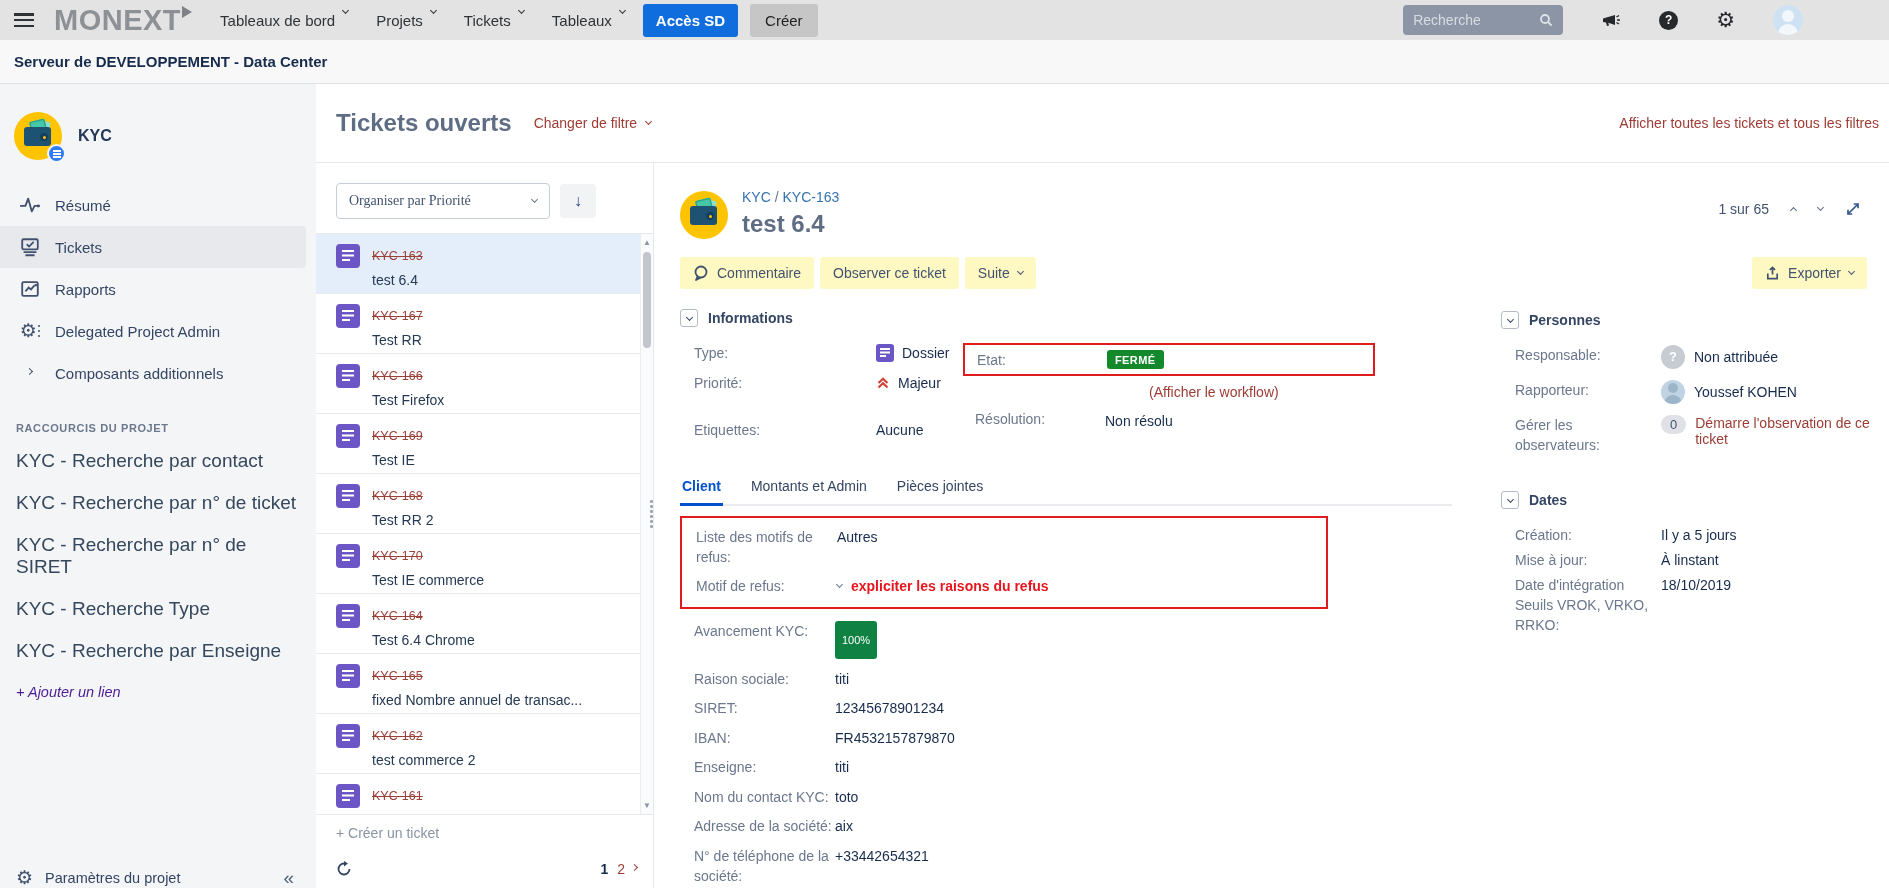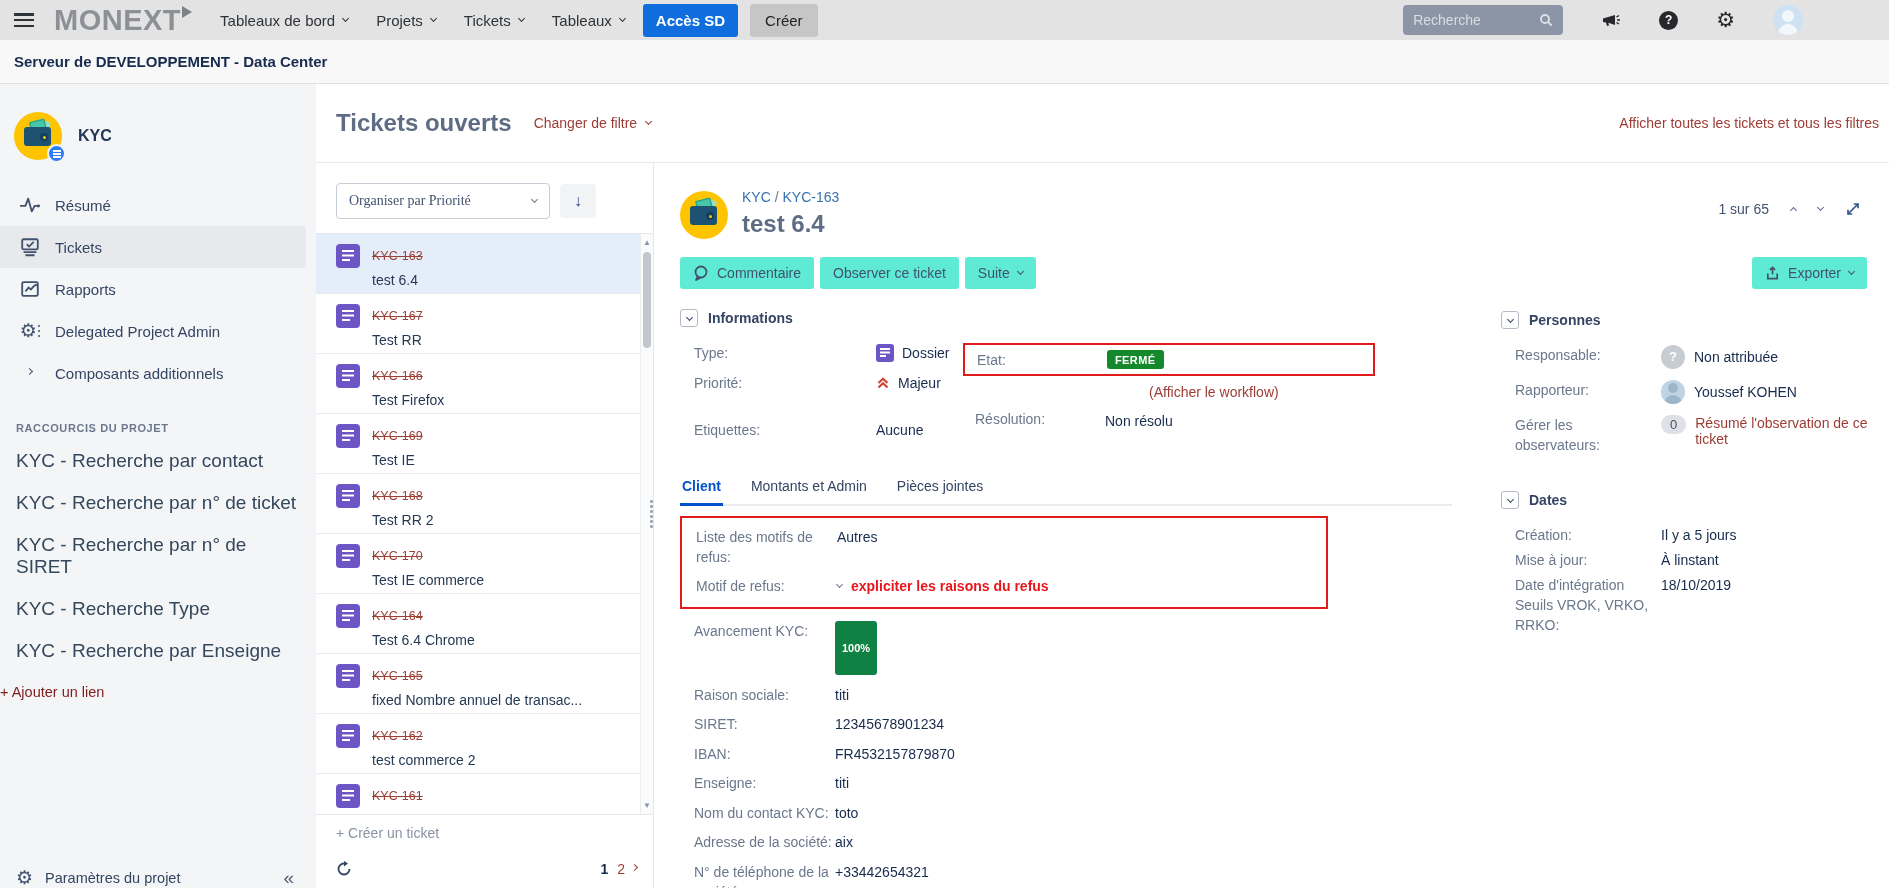--- a/index.html
+++ b/index.html
@@ -7,21 +7,21 @@
   body { font-family:"Liberation Sans", sans-serif; font-size:14px; color:#172b4d; background:#fff; position:relative; }
 
   
   .navbar { height:40px; background:#e3e3e3; display:flex; align-items:center; padding-left:14px; }
   .hamburger { width:20px; height:14px; display:flex; flex-direction:column; justify-content:space-between; cursor:pointer; margin-right:20px; }
   .hamburger i { display:block; height:2.5px; background:#2e3338; }
   .logo { display:flex; align-items:flex-start; margin-right:28px; position:relative; }
   .logo-text { font-size:29px; font-weight:800; letter-spacing:.5px; color:#8d9196; line-height:28px; }
   .logo-arrow { width:0; height:0; border-top:6px solid transparent; border-bottom:6px solid transparent; border-left:10px solid #7e8287; margin-top:0px; margin-left:1px; }
   .nav-items { display:flex; align-items:center; gap:28px; }
-  .nav-item { display:flex; align-items:center; gap:8px; font-size:15px; color:#2e3338; cursor:pointer; }
+  .nav-item { display:flex; gap:8px; font-size:15px; color:#2e3338; cursor:pointer; }
   .btn-blue { margin-left:18px; background:#0f6ddd; color:#fff; font-size:15px; font-weight:600; padding:8px 13px; border-radius:3px; cursor:pointer; }
   .btn-gray { margin-left:12px; background:#c6c6c6; color:#222; font-size:15px; padding:8px 15px; border-radius:3px; cursor:pointer; }
   .nav-right { margin-left:auto; display:flex; align-items:center; gap:38px; padding-right:86px; }
   .searchbox { width:160px; height:30px; background:#8b95a5; border-radius:4px; display:flex; align-items:center; padding:0 10px; }
   .searchbox input { flex:1; background:transparent; border:none; outline:none; color:#eef1f4; font-size:14px; font-family:"Liberation Sans",sans-serif; width:110px; }
   .searchbox input::placeholder { color:#d9dde2; }
   .help-circle { width:19px; height:19px; border-radius:50%; background:#26282c; color:#fff; font-size:12px; font-weight:700; display:flex; align-items:center; justify-content:center; cursor:pointer; }
   .gear-char { font-size:21px; color:#26282c; line-height:20px; cursor:pointer; }
   .nav-avatar { width:30px; height:30px; border-radius:50%; background:#cfe2f3; position:relative; overflow:hidden; cursor:pointer; }
   .nav-avatar::before { content:""; position:absolute; left:9px; top:5px; width:12px; height:12px; border-radius:50%; background:#f2f7fb; }
@@ -53,21 +53,21 @@
   .kyc-badge i { position:absolute; left:3.5px; top:4px; width:8px; height:1.6px; background:#fff; box-shadow:0 3px 0 #fff, 0 6px 0 #fff; }
   .project-name { font-size:16px; font-weight:700; color:#243757; }
   .side-nav .nav-row { height:42px; display:flex; align-items:center; gap:13px; padding-left:18px; margin-right:10px; color:#344563; font-size:15px; cursor:pointer; }
   .side-nav .nav-row.selected { background:#e7e9ed; border-radius:0 4px 4px 0; }
   .icon-cell { width:24px; height:24px; display:flex; align-items:center; justify-content:center; flex-shrink:0; }
   .gear-small { font-size:19px; color:#42526e; line-height:18px; }
   .dots3 { display:flex; flex-direction:column; gap:2.5px; margin-left:1px; }
   .dots3 i { width:2.5px; height:2.5px; background:#42526e; border-radius:50%; }
   .shortcuts-title { margin:28px 0 6px 16px; font-size:11px; font-weight:700; letter-spacing:.6px; color:#6b778c; }
   .shortcut { padding:10px 16px; font-size:19px; color:#34475c; cursor:pointer; }
-  .add-link { padding:12px 0; font-size:14.5px; color:#7f1d1d; cursor:pointer; }
+  .add-link { padding:12px 16px; font-size:14.5px; color:#4c1d95; cursor:pointer;font-style:italic; }
   .sidebar-footer { position:absolute; bottom:-8px; left:0; right:0; height:36px; display:flex; align-items:center; justify-content:space-between; padding:0 22px 0 16px; }
   .sidebar-footer .left { display:flex; align-items:center; gap:12px; font-size:14.5px; color:#344563; cursor:pointer; }
   .collapse-glyph { font-size:19px; color:#505f79; cursor:pointer; line-height:16px; }
 
   
   .content-header { height:79px; border-bottom:1px solid #e8e8e8; display:flex; align-items:center; padding:0 10px 0 20px; flex-shrink:0; }
   .page-title { font-size:24px; font-weight:600; color:#5e6c84; }
   .filter-link { margin-left:22px; display:flex; align-items:center; gap:9px; color:#9c3c34; font-size:14px; cursor:pointer; }
   .showall-link { margin-left:auto; color:#9c3c34; font-size:14px; cursor:pointer; }
 
@@ -103,21 +103,21 @@
   .detail-panel { flex:1; padding:26px 0 0 26px; position:relative; overflow:hidden; min-width:0; }
   .detail-header { display:flex; align-items:flex-start; padding-right:28px; }
   .detail-avatar-wrap { margin-top:2px; }
   .dh-text { margin-left:14px; }
   .breadcrumb { font-size:14px; color:#6b778c; }
   .breadcrumb .blink { color:#3572b0; cursor:pointer; }
   .issue-title { margin-top:5px; font-size:24px; font-weight:600; color:#5e6c84; }
   .pager-cluster { margin-left:auto; display:flex; align-items:center; gap:22px; color:#42526e; margin-top:12px; }
   .pager-cluster .pc-btn { cursor:pointer; color:#5e6c84; display:flex; align-items:center; }
   .toolbar { display:flex; align-items:center; gap:6px; margin:18px 0 20px 0; padding-right:22px; }
-  .tb-btn { background:#5eead4; border-radius:3px; padding:8px 13px; color:#42526e; font-size:14px; display:flex; align-items:center; gap:8px; cursor:pointer; }
+  .tb-btn { background:#fef9c3; border-radius:3px; padding:8px 13px; color:#42526e; font-size:14px; display:flex; align-items:center; gap:8px; cursor:pointer; }
   .tb-spacer { flex:1; }
 
   .detail-body { display:flex; }
   .left-col { width:775px; flex-shrink:0; }
   .right-col { flex:1; padding-left:46px; padding-top:2px; min-width:0; }
 
   .section-header { display:flex; align-items:center; gap:10px; }
   .twisty { width:18px; height:18px; border:1px solid #b3bac5; border-radius:3px; background:#fff; display:flex; align-items:center; justify-content:center; color:#344563; cursor:pointer; flex-shrink:0; }
   .twisty .chv { width:5px; height:5px; margin-top:-2px; }
   .section-title { font-size:14px; font-weight:700; color:#344563; }
@@ -143,21 +143,21 @@
   .tab.active { color:#0052cc; font-weight:700; border-bottom:3px solid #0052cc; margin-bottom:-2px; }
 
   .redbox2 { margin-top:10px; width:648px; border:2.5px solid #e01b1b; padding:9px 0 11px 14px; }
   .crow { display:flex; margin-bottom:9px; align-items:flex-start; }
   .crow:last-child { margin-bottom:0; }
   .clabel { width:141px; color:#6b778c; flex-shrink:0; line-height:20px; }
   .cvalue { color:#172b4d; line-height:20px; display:flex; align-items:center; gap:9px; }
   .alert-value { color:#e8151d; font-weight:700; }
   .fields-block { margin:12px 0 0 14px; }
   .fields-block .crow { margin-bottom:9.5px; }
-  .badge-green { background:#0f8243; color:#fff; font-size:11px; font-weight:700; border-radius:3px; padding:17px 7px; }
+  .badge-green { background:#0f8243; color:#fff; font-size:11px; font-weight:400; border-radius:3px; padding:9px 7px; }
 
   
   .side-section { margin-bottom:36px; }
   .srow { display:flex; margin:0 0 11px 14px; align-items:flex-start; }
   .slabel { width:146px; color:#6b778c; flex-shrink:0; line-height:20px; }
   .svalue { color:#172b4d; display:flex; align-items:flex-start; gap:9px; line-height:20px; max-width:230px; flex-wrap:wrap; }
   .srows { margin-top:16px; }
   .avatar-q { width:24px; height:24px; border-radius:50%; background:#c7ccd3; color:#fff; font-weight:700; font-size:13px; display:flex; align-items:center; justify-content:center; flex-shrink:0; }
   .avatar-user { width:24px; height:24px; border-radius:50%; background:#bfd3e3; position:relative; overflow:hidden; flex-shrink:0; }
   .avatar-user::before { content:""; position:absolute; left:7px; top:3px; width:10px; height:10px; border-radius:50%; background:#9db5c8; }
@@ -613,21 +613,21 @@
                   <span class="slabel">Rapporteur:</span>
                   <span class="svalue">
                     <span class="avatar-user"></span>
                     <span style="margin-top:2px;">Youssef KOHEN</span>
                   </span>
                 </div>
                 <div class="srow">
                   <span class="slabel">Gérer les observateurs:</span>
                   <span class="watch-wrap">
                     <span class="count-badge">0</span>
-                    <span class="maroon-link" style="max-width:180px;">Résumé l'observation de ce ticket</span>
+                    <span class="maroon-link" style="max-width:180px;">Démarre l'observation de ce ticket</span>
                   </span>
                 </div>
               </div>
             </div>
 
             <div class="side-section">
               <div class="section-header">
                 <span class="twisty">
                     <span class="chv"></span>
                   </span>

